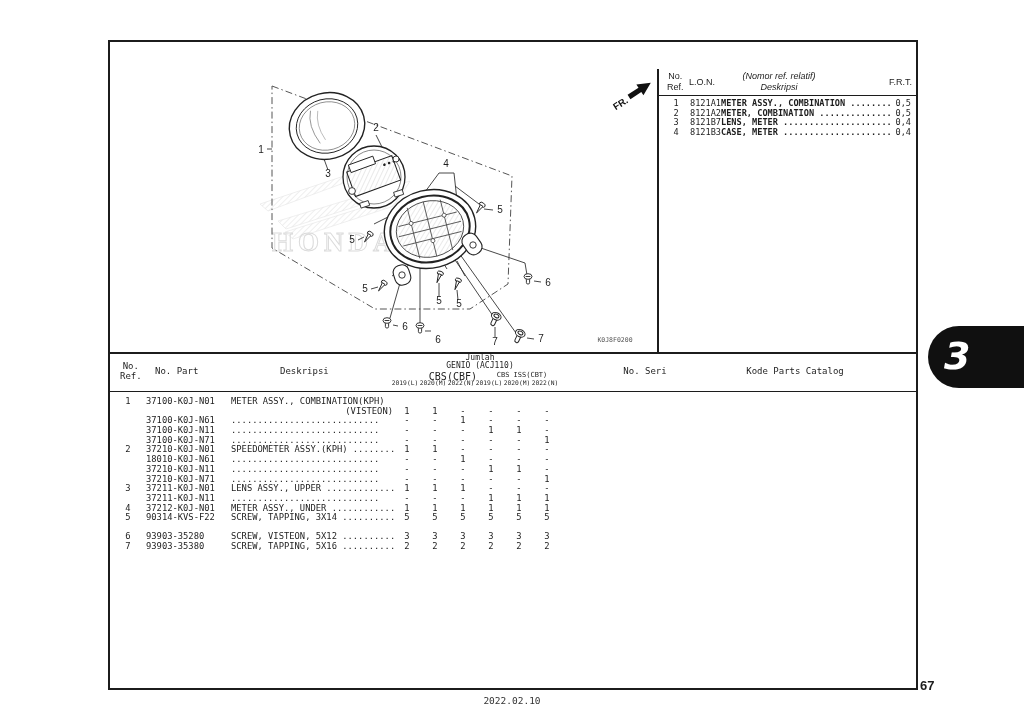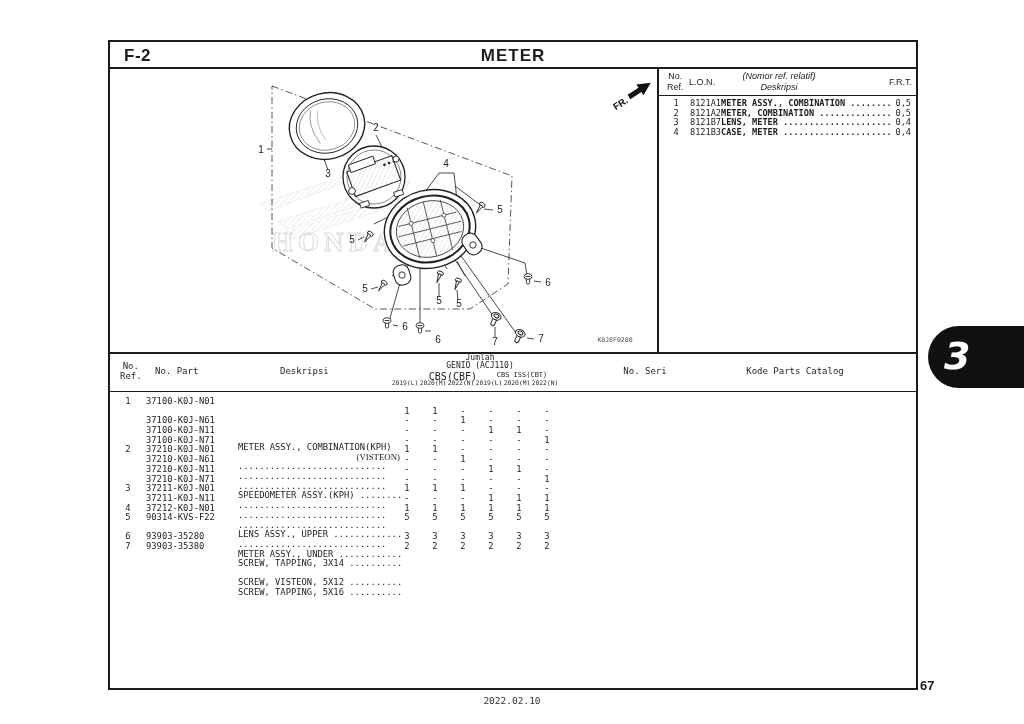--- a/index.html
+++ b/index.html
@@ -34,40 +34,36 @@
   .ph-cbs2{position:absolute;left:367px;width:90px;top:16.5px;text-align:center;font-size:7px;}
   .ph-years{position:absolute;left:281px;top:25px;display:flex;}
   .ph-years span{display:inline-block;width:28px;text-align:center;font-size:6.3px;}
   .ph-seri{position:absolute;left:480px;width:110px;top:12px;text-align:center;}
   .ph-kode{position:absolute;left:600px;width:170px;top:12px;text-align:center;}
   .prows{position:absolute;left:0;top:43px;width:100%;font-size:8.8px;}
   .prow{position:relative;height:9.7px;line-height:9.7px;white-space:nowrap;}
   .prow.spacer{height:9px;}
   .c-ref{position:absolute;left:8px;width:20px;text-align:center;}
   .c-part{position:absolute;left:36px;}
-  .c-desc{position:absolute;left:128px;width:162px;margin-top:46px;}
-  .c-desc.right{text-align:right;font-family:Liberation Serif, serif;}
+  .c-desc{position:absolute;left:121px;width:162px;}
+  .c-desc.right{text-align:right;}
   .c-q{position:absolute;width:28px;text-align:center;top:0;}
   
   .tab3{position:absolute;left:928px;top:326px;width:96px;height:62px;background:#101010;border-radius:31px 0 0 31px;}
   .tab3 span{position:absolute;left:16px;top:8px;color:#fff;font-size:38px;font-weight:900;font-style:italic;font-family:"DejaVu Sans",sans-serif;}
   .pagenum{position:absolute;left:920px;top:678px;font-size:13px;font-weight:bold;}
   .footdate{position:absolute;left:0;width:1024px;top:695px;text-align:center;font-family:"DejaVu Sans Mono",monospace;font-size:9.5px;color:#333;}
   .callout{font-family:"Liberation Sans",sans-serif;font-size:10px;fill:#1d1d1d;}
   .code-label{font-family:"DejaVu Sans Mono",monospace;font-size:6.5px;fill:#555;}
 </style>
 </head>
 <body>
 
 <div class="sheet">
 
-  <div class="titlebar">
-    <div class="sec-code">F-2</div>
-    <div class="sec-title">METER</div>
-  </div>
 
   <div class="diagram-wrap">
     <svg id="dsvg" width="547" height="285" viewBox="0 0 547 285" xmlns="http://www.w3.org/2000/svg">
       <defs>
         <pattern id="ht" width="4" height="4" patternUnits="userSpaceOnUse" patternTransform="rotate(45)">
           <line x1="0" y1="0" x2="0" y2="4" stroke="#d4d4d4" stroke-width="1"></line>
         </pattern>
       </defs>
 
       <g opacity="0.75">
@@ -359,21 +355,21 @@
           <span class="c-desc">SPEEDOMETER ASSY.(KPH) ........</span>
           <span class="c-q" style="left: 283px;">1</span>
           <span class="c-q" style="left: 311px;">1</span>
           <span class="c-q" style="left: 339px;">-</span>
           <span class="c-q" style="left: 367px;">-</span>
           <span class="c-q" style="left: 395px;">-</span>
           <span class="c-q" style="left: 423px;">-</span>
         </div>
         <div class="prow">
           <span class="c-ref"></span>
-          <span class="c-part">37210-K0J-N61</span>
+          <span class="c-part">18010-K0J-N61</span>
           <span class="c-desc">............................</span>
           <span class="c-q" style="left: 283px;">-</span>
           <span class="c-q" style="left: 311px;">-</span>
           <span class="c-q" style="left: 339px;">1</span>
           <span class="c-q" style="left: 367px;">-</span>
           <span class="c-q" style="left: 395px;">-</span>
           <span class="c-q" style="left: 423px;">-</span>
         </div>
         <div class="prow">
           <span class="c-ref"></span>

